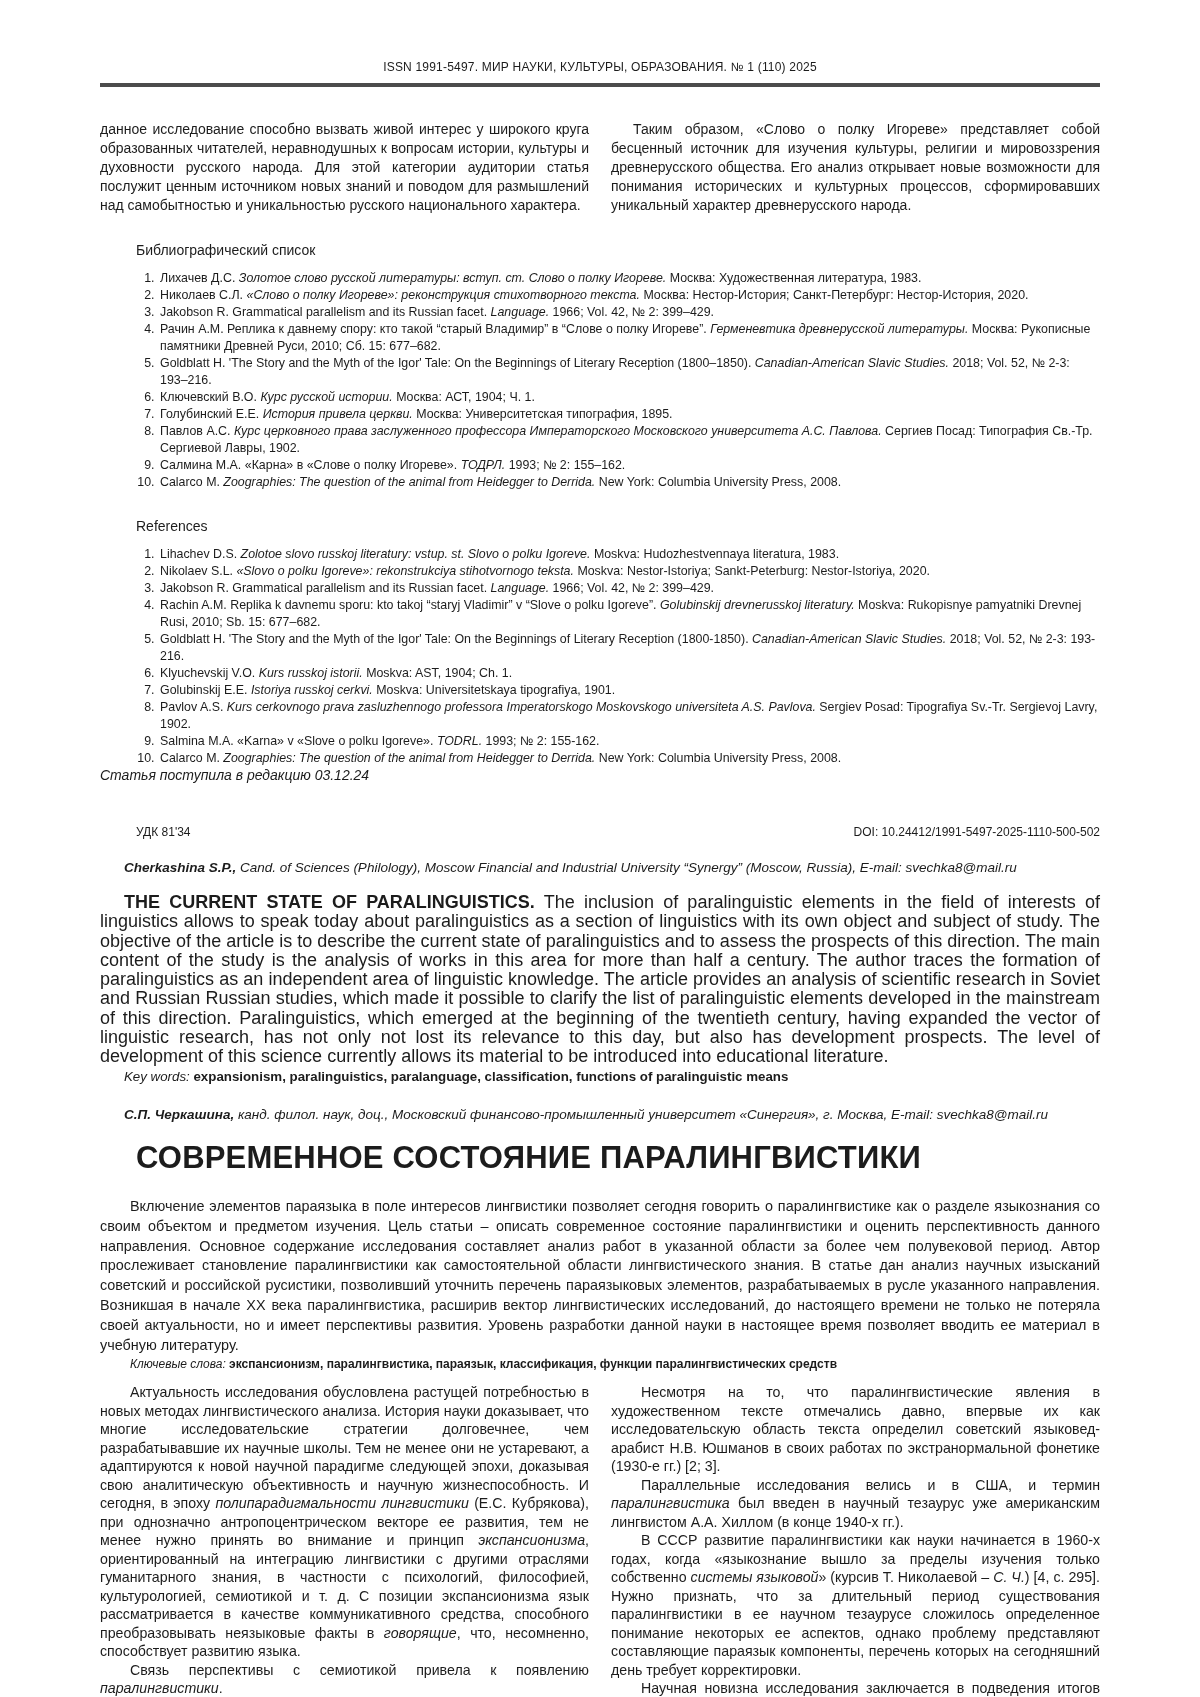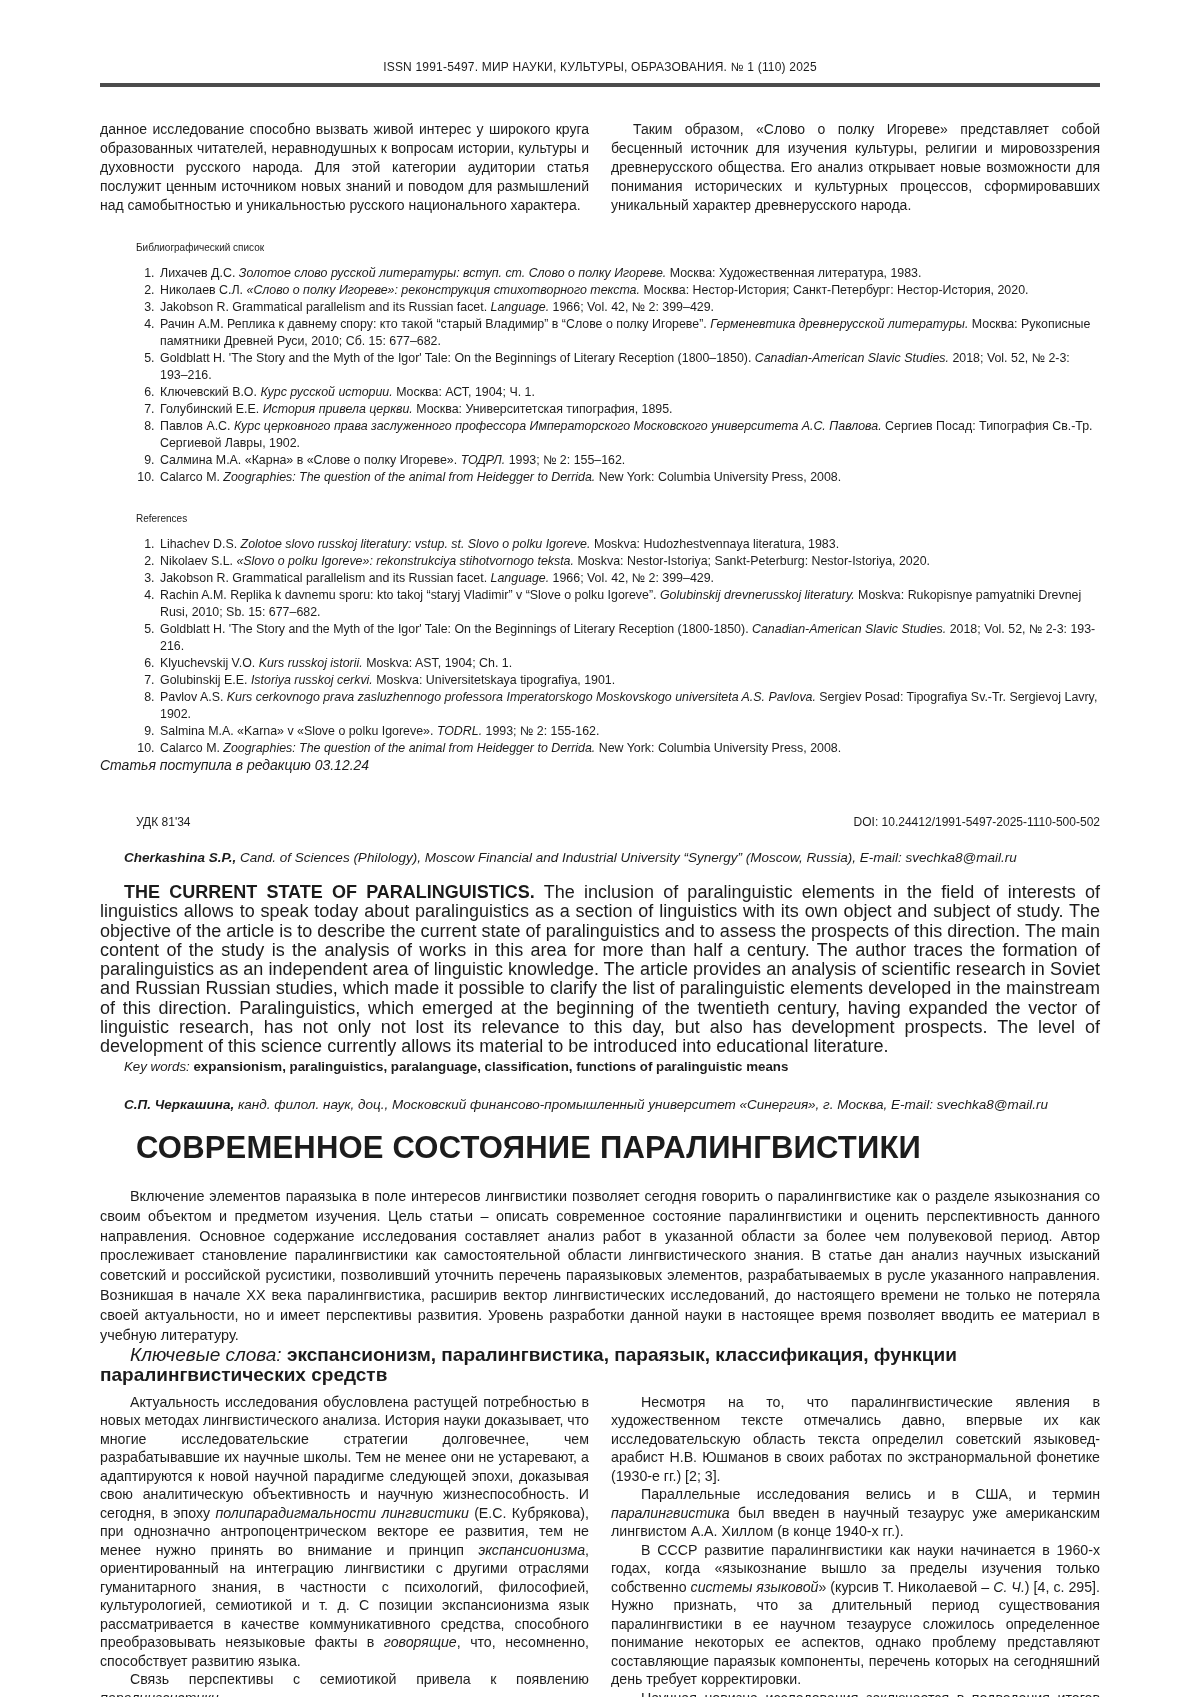--- a/index.html
+++ b/index.html
@@ -10,37 +10,37 @@
     font-family: "Liberation Sans", sans-serif;
     overflow: hidden; position: relative;
   }
   .header-text { text-align: center; font-size: 12px; letter-spacing: .2px; margin-bottom: 9px; }
   .header-rule { height: 4px; background: #4c4c4c; }
 
   .top-cols { display: flex; gap: 22px; margin-top: 33px; font-size: 14px; line-height: 19px; }
   .top-cols p { margin: 0; flex: 1; text-align: justify; }
   .indent-sm { text-indent: 22px; }
 
-  .section-heading { margin: 27px 0 0 36px; font-size: 10px; }
+  .section-heading { margin: 27px 0 0 36px; font-size: 14px; }
   .bib-list { margin: 12px 0 0 0; padding-left: 58px; font-size: 12.4px; line-height: 17px; }
   .bib-list li { padding-left: 2px; }
 
   .received { margin-top: 0; text-align: left; font-style: italic; font-size: 14px; }
 
   .meta-row { margin-top: 42px; display: flex; justify-content: space-between; font-size: 12px; }
   .meta-row .udk { margin-left: 36px; }
 
   .author-line { margin: 21px 0 0 0; text-indent: 24px; font-size: 13.5px; }
   .abstract-en { margin: 18px 0 0 0; text-indent: 24px; font-size: 18px; line-height: 19.3px; text-align: justify; }
   .keywords-line { margin: 0; text-indent: 24px; font-size: 13.3px; line-height: 19.3px; }
 
   .article-title { margin: 18px 0 0 36px; font-size: 31px; font-weight: bold; letter-spacing: .2px; }
 
   .abstract-ru { margin: 21px 0 0 0; text-indent: 30px; font-size: 14.4px; line-height: 19.8px; text-align: justify; }
-  .keywords-ru { margin: 0; text-indent: 30px; font-size: 19px; line-height: 19.8px; }
+  .keywords-ru { margin: 0; text-indent: 30px; font-size: 12px; line-height: 19.8px; }
 
   .body-cols { display: flex; gap: 22px; margin-top: 8px; font-size: 14.2px; line-height: 18.5px; }
   .body-col { flex: 1; }
   .body-col p { margin: 0; text-indent: 30px; text-align: justify; }
 </style>
 </head>
 <body>
 
 <div class="page">
 

